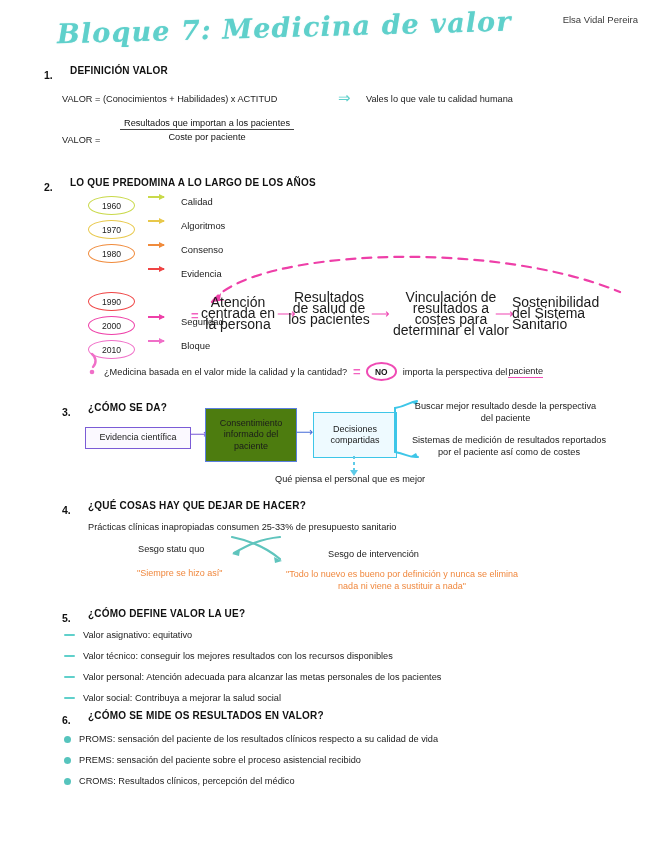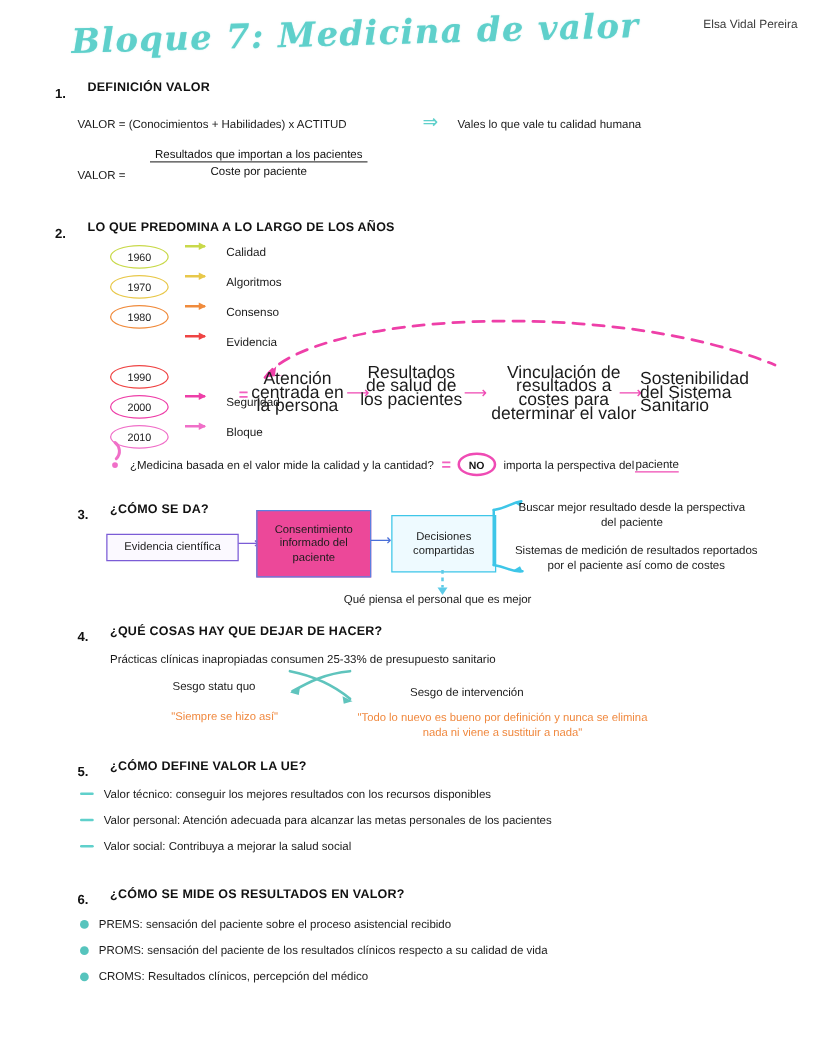--- a/index.html
+++ b/index.html
@@ -72,21 +72,21 @@
     vertical-align:middle;
   }
   .pk-underline{border-bottom:1.6px solid #ef4bb4;padding-bottom:1px;}
 
   
   .box{
     display:flex;align-items:center;justify-content:center;text-align:center;
     font-size:9px;line-height:11.5px;color:#1b1b1b;
   }
   #box-evidencia{border:1.6px solid #7b5cd6;background:#fbf9ff;}
-  #box-consent{border:1.6px solid #5b7fe0;background:#ec4899;}
+  #box-consent{border:1.6px solid #5b7fe0;background:#4d7c0f;}
   #box-decis{border:1.6px solid #3ec6e8;background:#eefaff;}
   .blue-arrow{color:#4a6fd8;font-size:12px;line-height:1;}
   .purple-arrow{color:#7b5cd6;font-size:12px;line-height:1;}
 
   
   .dash-b{width:11px;height:2.2px;background:#5fd0cb;border-radius:1px;}
   .dot-b{width:7px;height:7px;border-radius:50%;background:#56c4bd;}
   .li{display:flex;align-items:center;gap:8px;}
   .li .t{font-size:9.2px;color:#1b1b1b;white-space:nowrap;}
 
@@ -251,20 +251,24 @@
   <div class="abs orange ctr" style="left:277px;top:568px;width:250px;line-height:12px;">"Todo lo nuevo es bueno por definición y nunca se elimina nada ni viene a sustituir a nada"</div>
 
   <div class="abs" style="left:62px;top:608px;">
     <span class="sec-n">5.</span>
   </div>
   <div class="abs sec-h" style="left:88px;top:608px;">¿CÓMO DEFINE VALOR LA UE?</div>
 
   <div class="abs" style="left:64px;top:630px;">
     <div class="li" style="margin-bottom:11px;">
       <span class="dash-b"></span>
+      <span class="t">Valor asignativo: equitativo</span>
+    </div>
+    <div class="li" style="margin-bottom:11px;">
+      <span class="dash-b"></span>
       <span class="t">Valor técnico: conseguir los mejores resultados con los recursos disponibles</span>
     </div>
     <div class="li" style="margin-bottom:11px;">
       <span class="dash-b"></span>
       <span class="t">Valor personal: Atención adecuada para alcanzar las metas personales de los pacientes</span>
     </div>
     <div class="li">
       <span class="dash-b"></span>
       <span class="t">Valor social: Contribuya a mejorar la salud social</span>
     </div>
@@ -272,27 +276,27 @@
 
   <div class="abs" style="left:62px;top:710px;">
     <span class="sec-n">6.</span>
   </div>
   <div class="abs sec-h" style="left:88px;top:710px;">¿CÓMO SE MIDE OS RESULTADOS EN VALOR?</div>
 
   <div class="abs" style="left:64px;top:734px;">
     <div class="li" style="margin-bottom:11px;">
       <span class="dot-b"></span>
       <span class="t">
-        <span>PREMS: sensación del paciente sobre el </span><span class="b">proceso</span><span> asistencial recibido</span>
+        <span>PROMS: sensación del paciente de los </span><span class="b">resultados</span><span> clínicos respecto a su calidad de vida</span>
       </span>
     </div>
     <div class="li" style="margin-bottom:11px;">
       <span class="dot-b"></span>
       <span class="t">
-        <span>PROMS: sensación del paciente de los </span><span class="b">resultados</span><span> clínicos respecto a su calidad de vida</span>
+        <span>PREMS: sensación del paciente sobre el </span><span class="b">proceso</span><span> asistencial recibido</span>
       </span>
     </div>
     <div class="li">
       <span class="dot-b"></span>
       <span class="t">
         <span>CROMS: Resultados clínicos, percepción del médico</span><span class="b"></span><span></span>
       </span>
     </div>
   </div>
 

